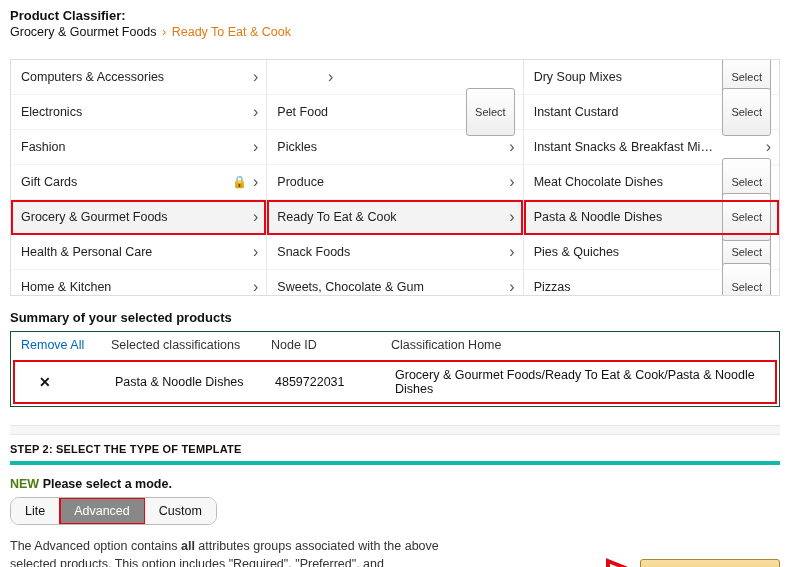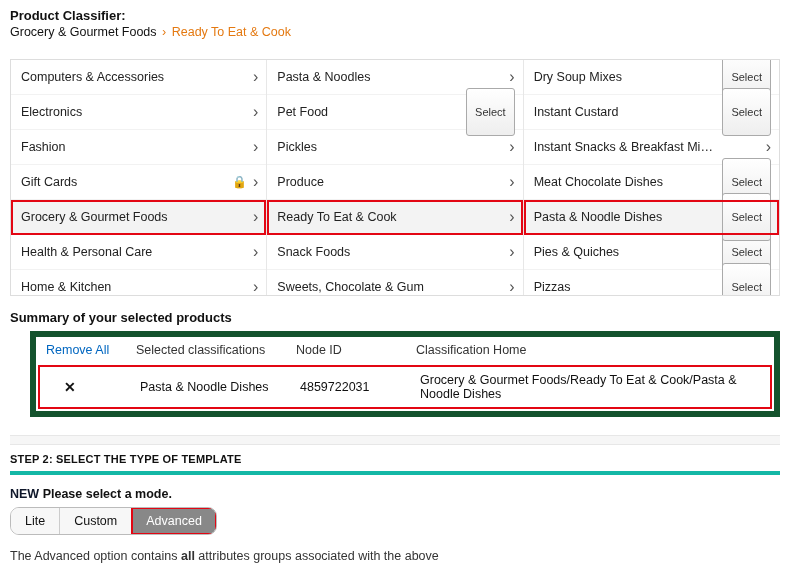--- a/index.html
+++ b/index.html
@@ -56,21 +56,21 @@
     color: #333;
     cursor: pointer;
   }
 
   
   .col::-webkit-scrollbar { width: 14px; }
   .col::-webkit-scrollbar-thumb { background: #c1c1c1; border: 3px solid #fff; border-radius: 7px; }
   .col::-webkit-scrollbar-track { background: #f0f0f0; }
 
   .summary-title { font-weight: bold; margin-top: 14px; margin-bottom: 6px; font-size: 13px; }
-  .summary-box { border: 6px solid #14532d; margin-left: 20px; }
+  .summary-box { border: 1px solid #14532d; }
   .summary-head, .summary-row {
     display: grid;
     grid-template-columns: 90px 160px 120px 1fr;
     align-items: center;
     padding: 6px 10px;
     font-size: 12.5px;
   }
   .summary-head { color: #333; }
   .remove-all { color: #0066c0; cursor: pointer; }
   .summary-row { border: 2px solid #e30613; margin: 2px; }
@@ -81,21 +81,21 @@
   .step2 {
     font-size: 11px;
     font-weight: bold;
     padding: 8px 0 6px 0;
     border-bottom: 4px solid #14b8a6;
     margin-bottom: 12px;
     letter-spacing: 0.2px;
   }
 
   .mode-label { font-size: 12.5px; font-weight: bold; margin-bottom: 6px; }
-  .mode-label .new { color: #0f172a; }
+  .mode-label .new { color: #4d7c0f; }
   .mode-tabs { display: inline-flex; border: 1px solid #bbb; border-radius: 9px; overflow: hidden; }
   .mode-tabs .tab {
     padding: 6px 14px;
     font-size: 12.5px;
     background: #f7f7f7;
     cursor: pointer;
     border-right: 1px solid #ccc;
   }
   .mode-tabs .tab:last-child { border-right: none; }
   .mode-tabs .tab.active {
@@ -178,21 +178,20 @@
         </div>
         <div class="row">
           <span class="label">Home &amp; Kitchen</span>
           <span class="rt">
             <span class="chevron">›</span>
           </span>
         </div>
       </div>
     <div class="col" id="col2">
         <div class="row">
-          <span class="label">Pasta &amp; Noodles</span>
           <span class="rt">
             <span class="chevron">›</span>
           </span>
         </div>
         <div class="row">
           <span class="label">Pet Food</span>
           <span class="rt">
             <button class="select-btn">Select</button>
           </span>
         </div>
@@ -292,22 +291,22 @@
   <div class="divider-gap"></div>
 
   <div class="step2">STEP 2: SELECT THE TYPE OF TEMPLATE</div>
 
   <div class="mode-label">
     <span class="new">NEW</span>
     <span>Please select a mode.</span>
   </div>
   <div class="mode-tabs">
     <div class="tab">Lite</div>
+    <div class="tab active highlight-red-tab">Advanced</div>
     <div class="tab">Custom</div>
-    <div class="tab active highlight-red-tab">Advanced</div>
   </div>
 
   <div class="bottom-row">
     <div class="mode-desc">
       <span>The Advanced option contains </span><span class="em">all</span><span> attributes groups associated with the above selected products. This option includes "Required", "Preferred", and "Optional" attribute groups.</span>
     </div>
 
     <svg class="arrow-svg" width="80" height="36">
       <g fill="none" stroke="#e30613" stroke-width="4">
         <line x1="4" y1="18" x2="50" y2="18"></line>

